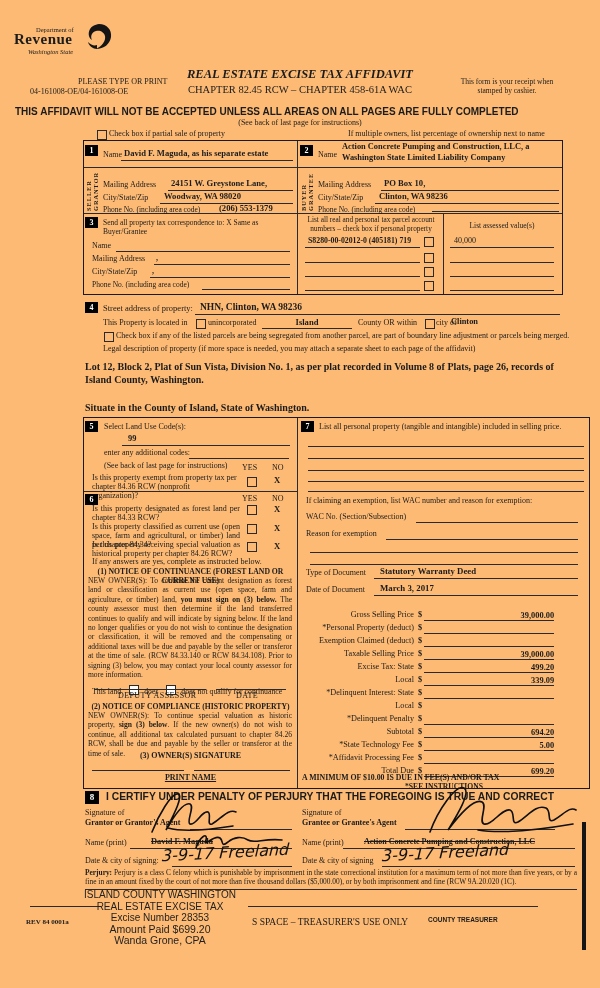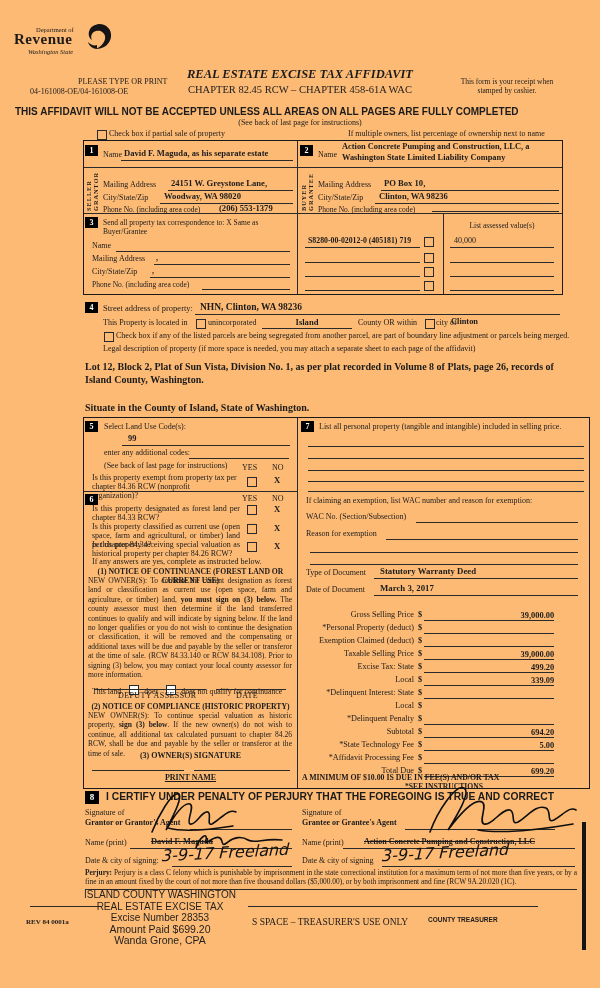--- a/index.html
+++ b/index.html
@@ -96,20 +96,21 @@
     <div class="hline" style="left:32px;top:110px;width:174px;"></div>
     <div class="abs f8" style="left:8px;top:113px;">Mailing Address</div>
     <span class="abs f8 b" style="left:72px;top:112px;">,</span>
     <div class="hline" style="left:70px;top:123px;width:136px;"></div>
     <div class="abs f8" style="left:8px;top:126px;">City/State/Zip</div>
     <span class="abs f8 b" style="left:68px;top:125px;">,</span>
     <div class="hline" style="left:66px;top:136px;width:140px;"></div>
     <div class="abs f75" style="left:8px;top:139px;">Phone No. (including area code)</div>
     <div class="hline" style="left:118px;top:148px;width:88px;"></div>
 
+    <div class="abs f73 ctr" style="left:217px;top:75px;width:140px;line-height:8.6px;">List all real and personal tax parcel account numbers – check box if personal property</div>
     <div class="abs b" style="left:224px;top:95px;font-size:7.8px;">S8280-00-02012-0 (405181) 719</div>
     <span class="cbabs" style="left:340px;top:96px;"></span>
     <div class="hline" style="left:221px;top:106px;width:115px;"></div>
     <span class="cbabs" style="left:340px;top:112px;"></span>
     <div class="hline" style="left:221px;top:121px;width:115px;"></div>
     <span class="cbabs" style="left:340px;top:126px;"></span>
     <div class="hline" style="left:221px;top:135px;width:115px;"></div>
     <span class="cbabs" style="left:340px;top:140px;"></span>
     <div class="hline" style="left:221px;top:149px;width:115px;"></div>
 

